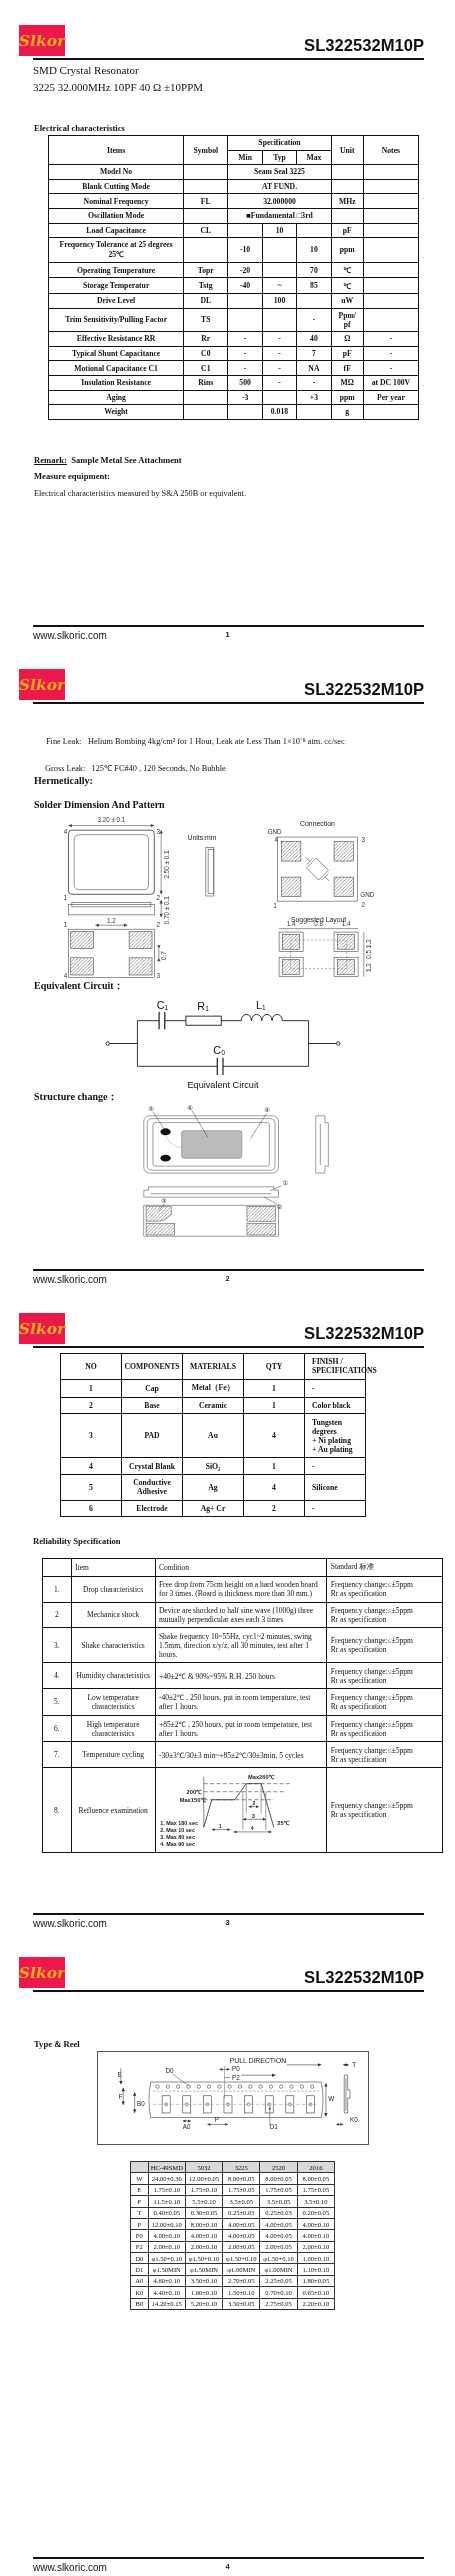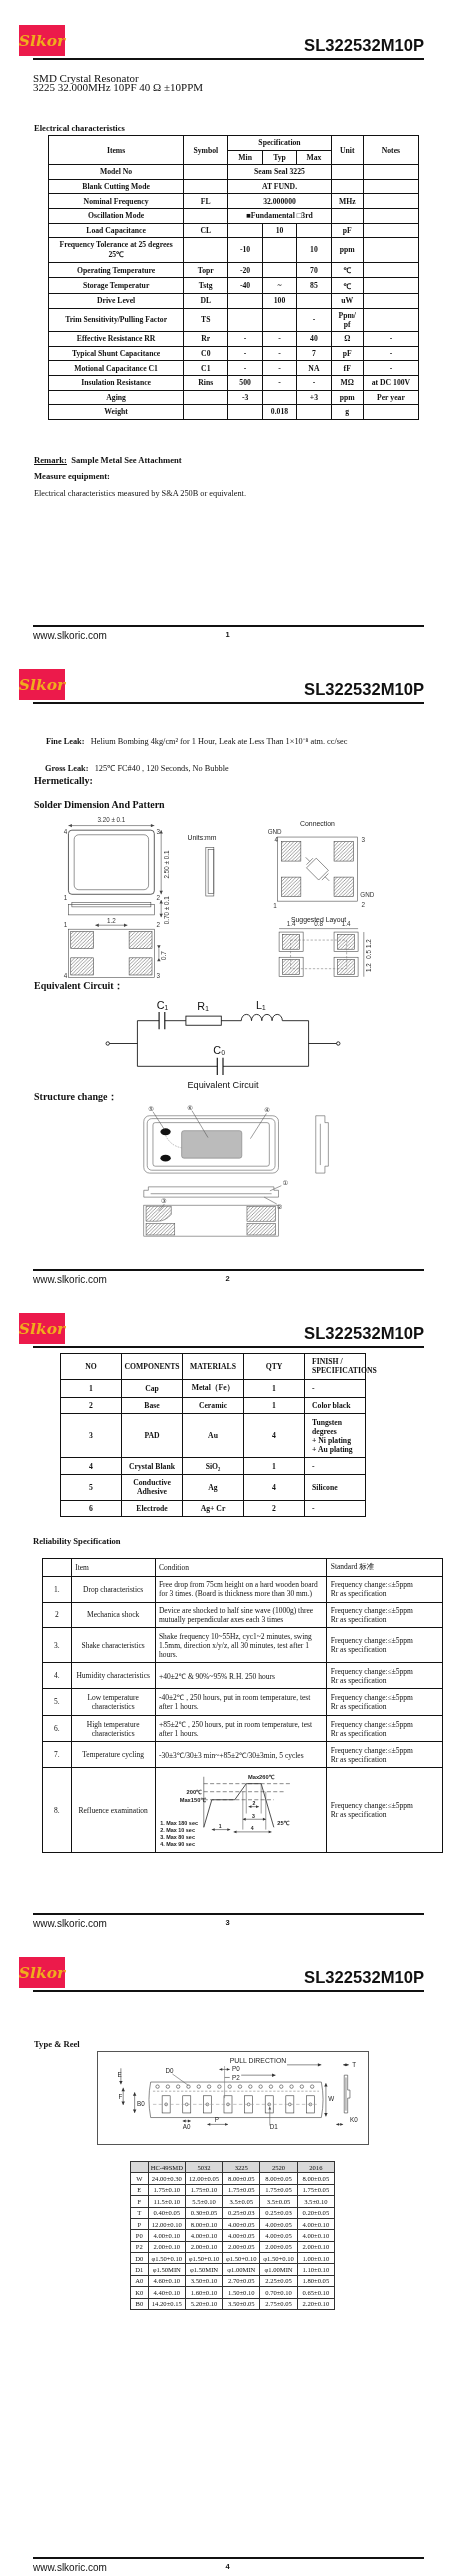--- a/index.html
+++ b/index.html
@@ -11,41 +11,41 @@
   .hdr-title{position:absolute;right:31px;top:36px;font-family:"Liberation Sans",sans-serif;font-weight:bold;font-size:16.6px;letter-spacing:0px;}
   .hdr-rule{position:absolute;left:33px;right:31px;top:58px;height:2.3px;background:#111;}
   
   .ftr-rule{position:absolute;left:33px;right:31px;top:625px;height:2.3px;background:#111;}
   .ftr-site{position:absolute;left:33px;top:630px;font-family:"Liberation Sans",sans-serif;font-size:10px;}
   .ftr-page{position:absolute;left:0;right:0;top:630px;text-align:center;font-family:"Liberation Sans",sans-serif;font-size:7.5px;font-weight:bold;}
   
   .sec-title{font-weight:bold;font-size:8.6px;}
   table{border-collapse:collapse;}
   
-  .p1-sub1{position:absolute;left:33px;top:64px;font-size:11px;margin-top:8px;}
+  .p1-sub1{position:absolute;left:33px;top:64px;font-size:11px;}
   .p1-sub2{position:absolute;left:33px;top:81px;font-size:11px;}
   .p1-sec{position:absolute;left:34px;top:123px;}
   .spec-table{position:absolute;left:48px;top:135px;width:371px;table-layout:fixed;}
   .spec-table th,.spec-table td{border:1.1px solid #111;font-weight:bold;font-size:7.7px;text-align:center;padding:2.3px 1.1px;}
   .spec-table .c-item{width:132px;}
   .spec-table .c-sym{width:41px;}
   .spec-table .c-min{width:36px;}
   .spec-table .c-typ{width:40px;}
   .spec-table .c-max{width:42px;}
   .spec-table .c-unit{width:29px;}
   .spec-table .c-notes{width:52px;}
   .spec-table td{white-space:pre-line;}
   .p1-remark{position:absolute;left:34px;top:455px;font-weight:bold;font-size:8.6px;}
   .p1-remark .u{text-decoration:underline;}
   .p1-measure{position:absolute;left:34px;top:471px;font-weight:bold;font-size:8.6px;}
   .p1-mtext{position:absolute;left:34px;top:489px;font-size:8.3px;}
   
   .p2-herm{position:absolute;left:34px;top:131px;font-weight:bold;font-size:10px;}
   .p2-line{position:absolute;font-size:8.3px;}
-  .p2-line b{font-weight:bold;text-align:right;}
+  .p2-line b{font-weight:normal;text-align:right;}
   .p2-svg1{position:absolute;left:34px;top:169px;}
   .p2-svg2{position:absolute;left:97px;top:351px;}
   .p2-svg3{position:absolute;left:75px;top:459px;}
   svg text{font-family:"Liberation Sans",sans-serif;}
   .dtxt{font-size:11px;fill:#333;}
   .dtxt-b{font-size:12px;fill:#222;}
   .circ-n{font-size:11px;fill:#333;font-family:"DejaVu Sans",sans-serif;}
   
   .comp-table{position:absolute;left:60px;top:65px;width:306px;table-layout:fixed;}
   .comp-table th,.comp-table td{border:1.1px solid #111;font-weight:bold;font-size:7.7px;padding:3.4px 2.3px;text-align:center;}

